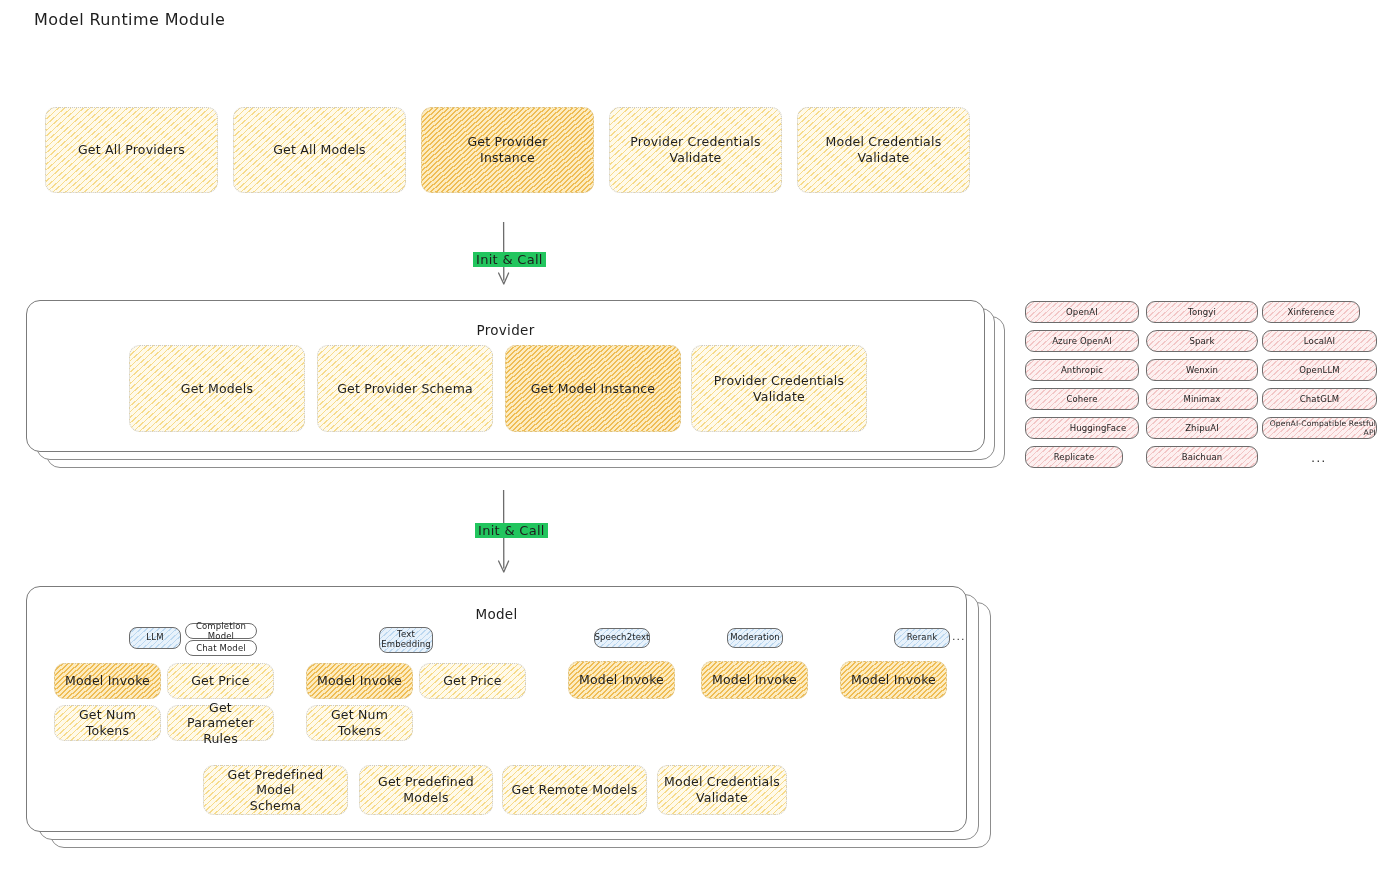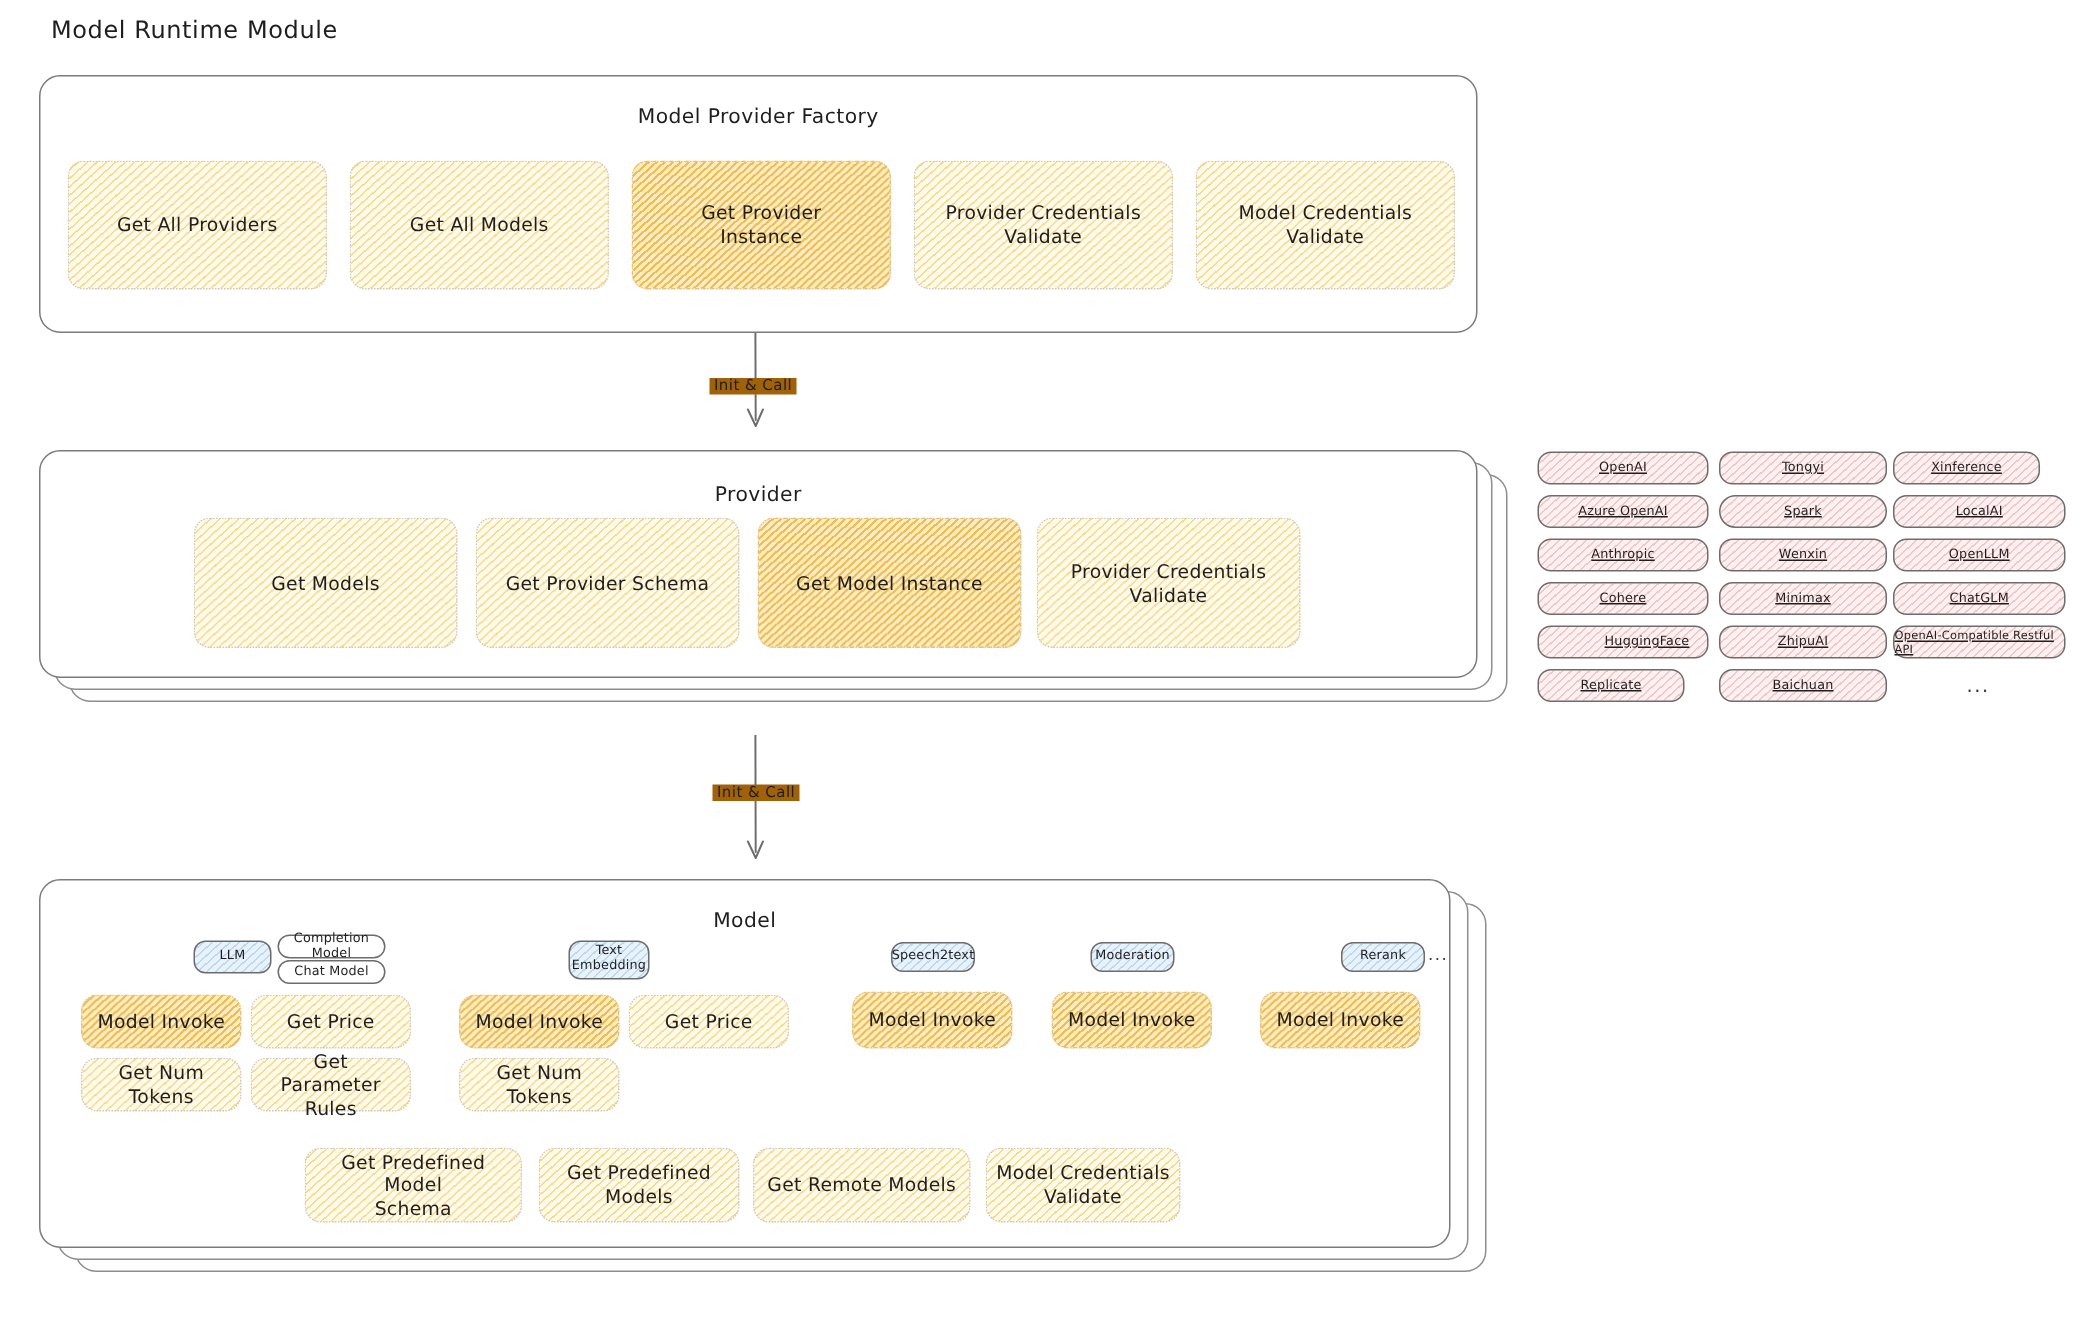--- a/index.html
+++ b/index.html
@@ -74,31 +74,30 @@
     border-color:#d9c79b;
   }
 
   
   .ppill{
     position:absolute;
     box-sizing:border-box;
     border:1.3px solid #6c6c6c;
     border-radius:9px;
     display:flex;align-items:center;justify-content:center;
-    text-align:left;
+    text-align:right;
     font-size:8.5px;color:#1e1e1e;
     letter-spacing:.15px;
     background-color:#fdf0f0;
     background-image:repeating-linear-gradient(
         -42deg,
         rgba(240,188,188,.8) 0px,
         rgba(240,188,188,.8) 1px,
         rgba(255,255,255,0) 1px,
         rgba(255,255,255,0) 4px);
-    text-decoration:underline;
   }
 
   
   .bpill{
     position:absolute;
     box-sizing:border-box;
     border:1.3px solid #6c6c6c;
     border-radius:8px;
     display:flex;align-items:center;justify-content:center;
     text-align:center;
@@ -121,43 +120,40 @@
     display:flex;align-items:center;justify-content:center;
     text-align:center;
     font-size:8.5px;color:#1e1e1e;
     letter-spacing:.15px;
   }
 
   
   .arrow-wrap{position:absolute;}
   .arrow-label{
     position:absolute;
-    font-size:10px;color:#1e1e1e;
+    font-size:13px;color:#1e1e1e;
     white-space:nowrap;
     letter-spacing:.3px;
-    background:#a16207;
+    background:#22c55e;
     padding:0 3px;
   }
   .ellipsis{
     position:absolute;
     font-size:13px;color:#3a3a3a;
     letter-spacing:1px;
     white-space:nowrap;
   }
 </style>
 </head>
 <body>
 
 <div id="canvas">
 
   <div id="page-title">Model Runtime Module</div>
 
-  <div class="panel" style="left:26px;top:50px;width:959px;height:172px;">
-    <div class="panel-title" style="top:19px;">Model Provider Factory</div>
-  </div>
 
   <div class="hbox" style="left:233px;top:107px;width:173px;height:86px;">Get All Models</div>
   <div class="hbox" style="left:45px;top:107px;width:173px;height:86px;">Get All Providers</div>
   <div class="hbox strong" style="left:421px;top:107px;width:173px;height:86px;">Get Provider<br>Instance</div>
   <div class="hbox" style="left:609px;top:107px;width:173px;height:86px;">Provider Credentials<br>Validate</div>
   <div class="hbox" style="left:797px;top:107px;width:173px;height:86px;">Model Credentials<br>Validate</div>
 
   <div class="arrow-wrap" style="left:484px;top:222px;width:40px;height:72px;">
     <svg width="40" height="72" viewBox="0 0 40 72">
       <path d="M19.6 0 L19.8 58" stroke="#6c6c6c" stroke-width="1.3" fill="none" stroke-linecap="round"></path>

